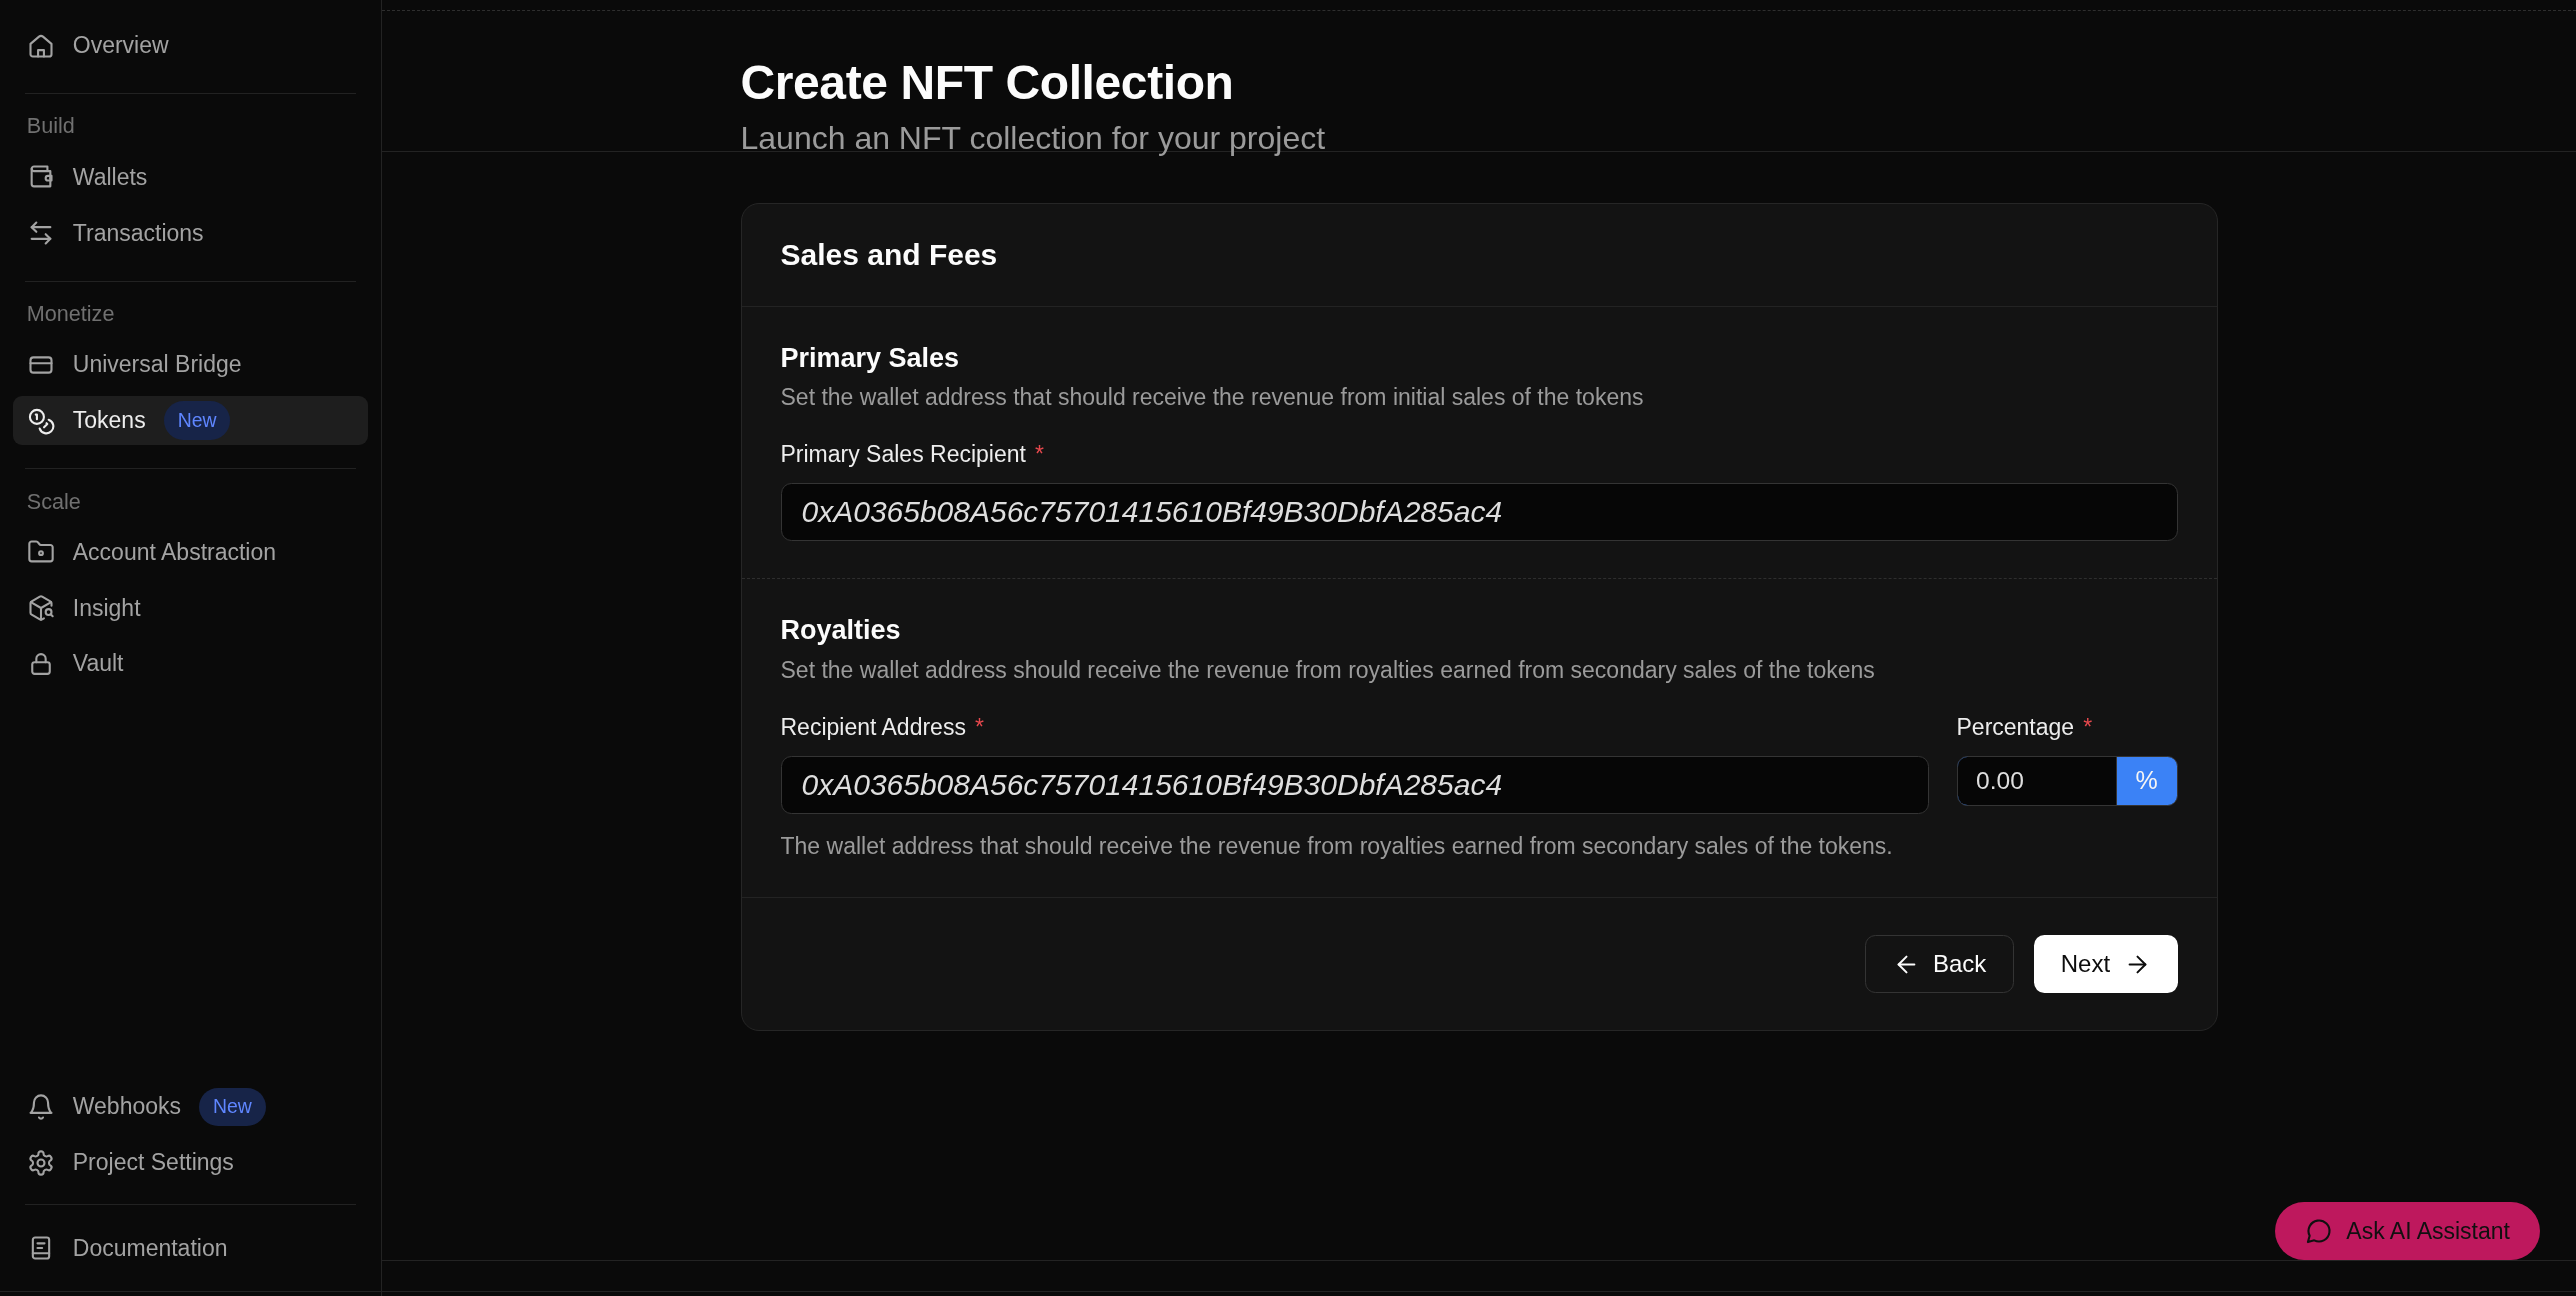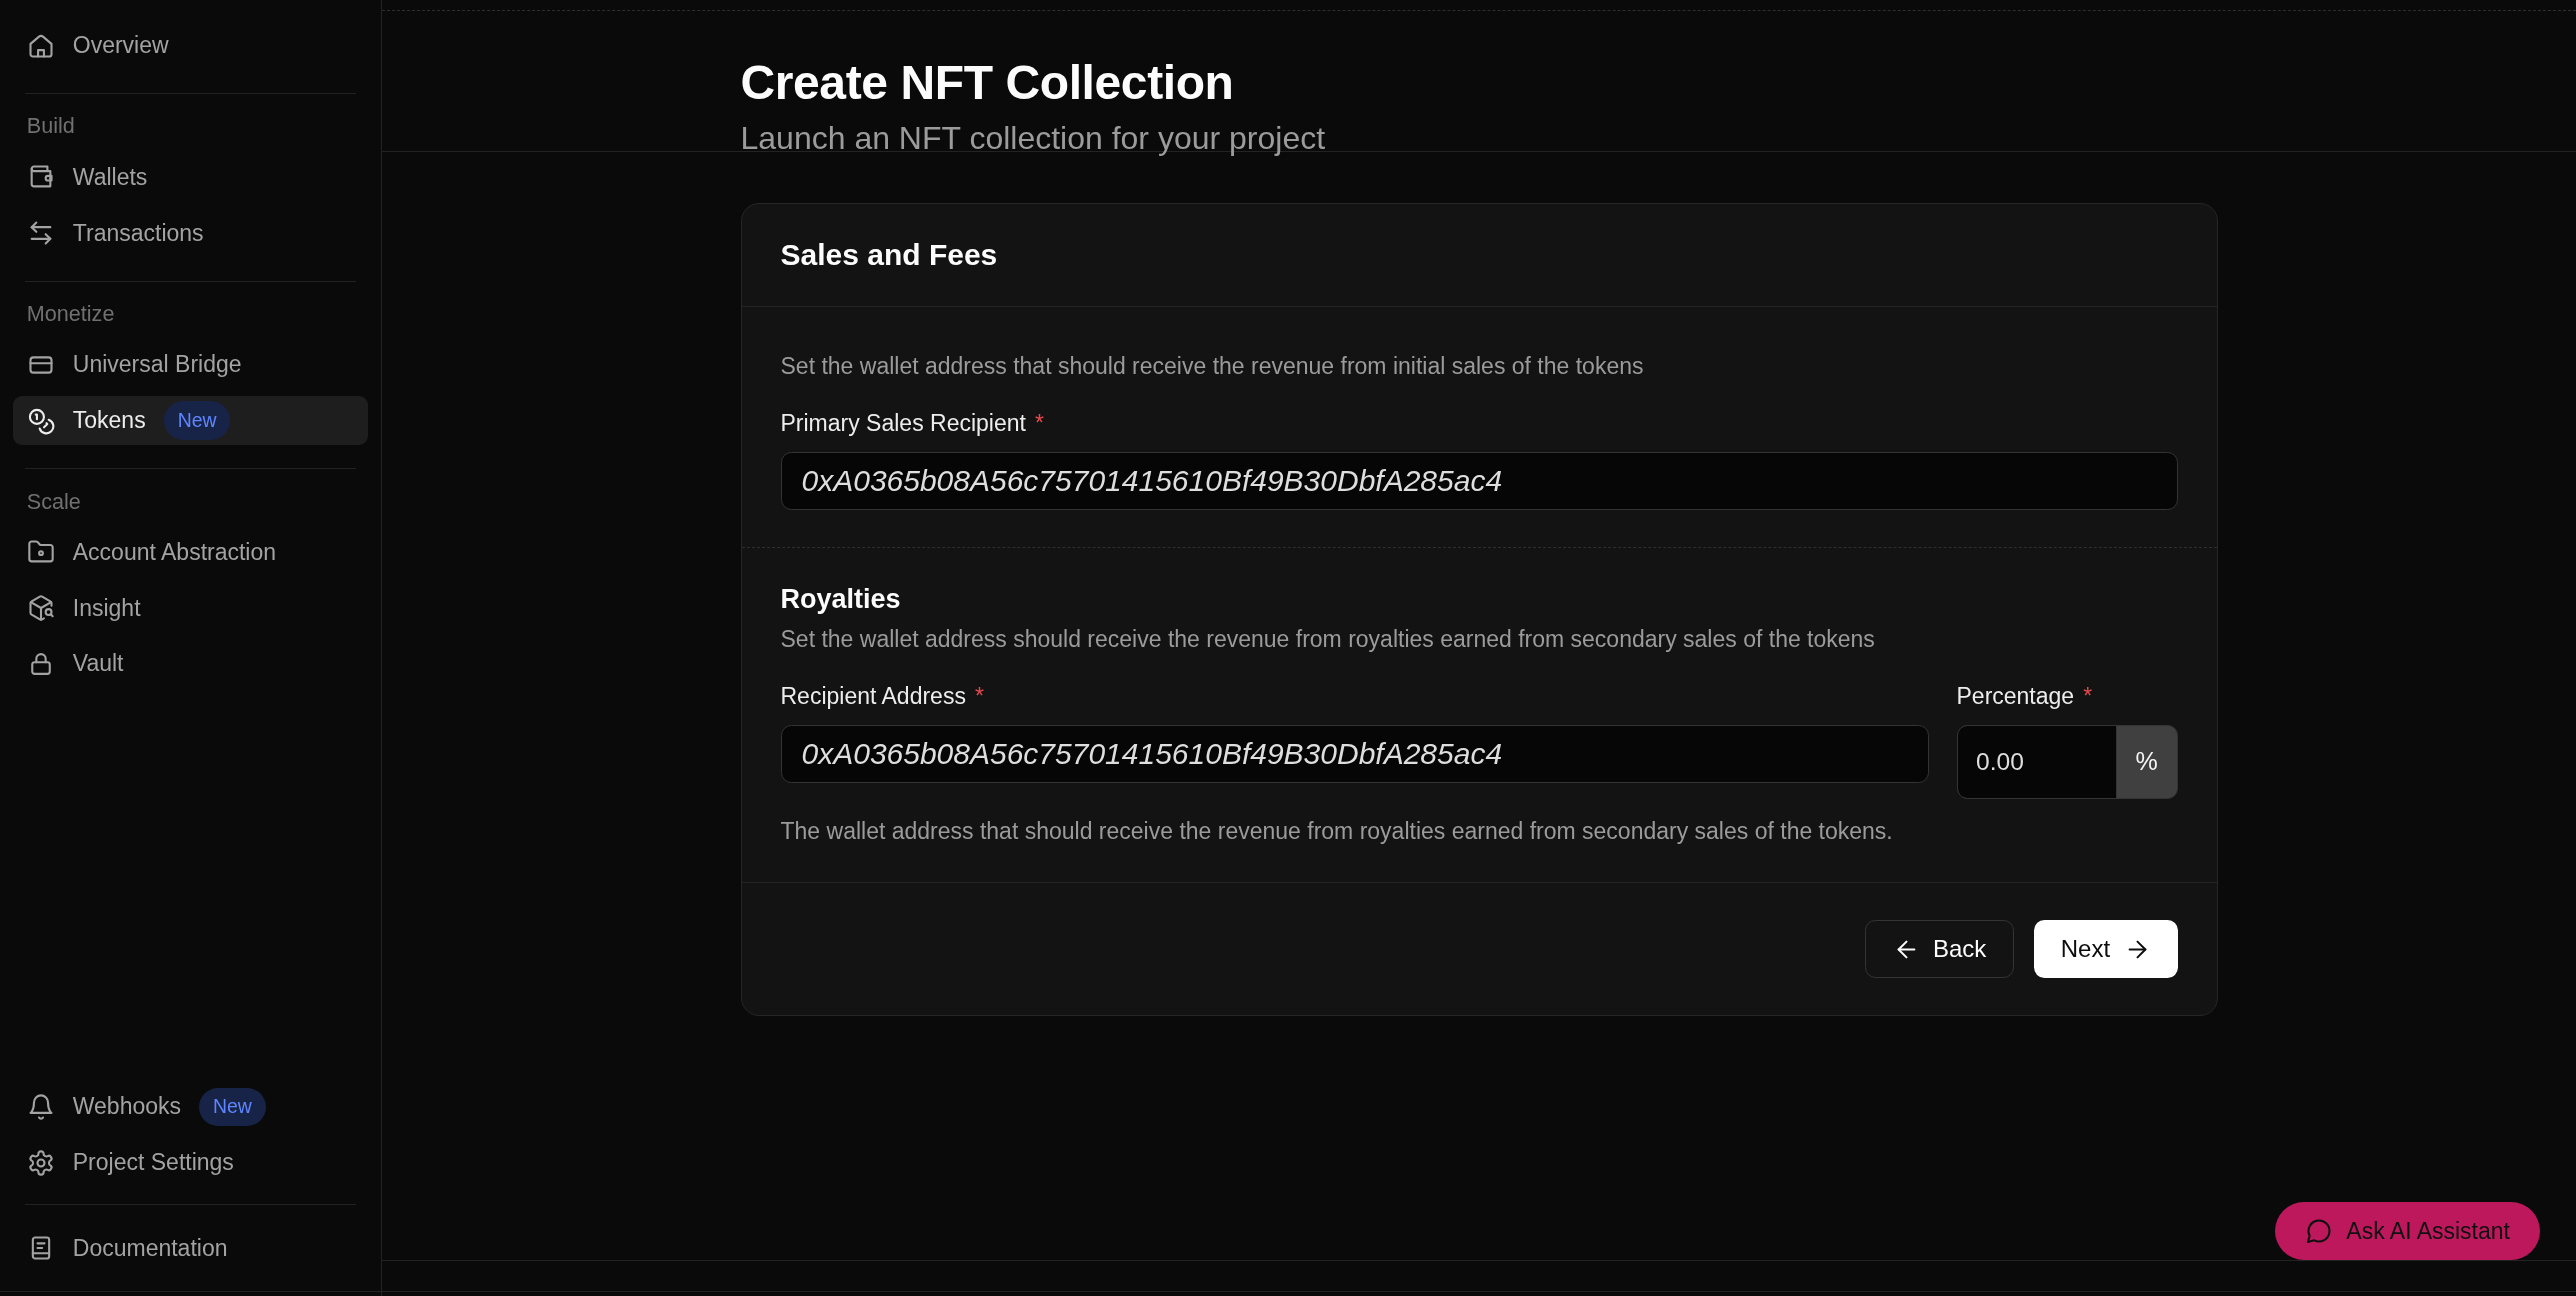--- a/index.html
+++ b/index.html
@@ -69,23 +69,23 @@
     color:#dedede; font-size:30px; padding:0 20px;
     font-family:"Liberation Sans", sans-serif; outline:none;font-style:italic;
   }
   .divider-dashed { border-top:1.5px dashed #2e2e2e; }
   .divider-solid { border-top:1.5px solid #232323; }
 
   .royalty-row { display:flex; gap:28px; }
   .royalty-col-address { flex:1; }
   .royalty-col-pct { width:221px; flex:none; }
   .pct-group {
-    margin-top:15px; height:74px; display:flex;
+    margin-top:15px; height:50px; display:flex;
     border:1.5px solid #343434; border-radius:10.4px; overflow:hidden;
-    background:#404040;
+    background:#3b82f6;
   }
   .pct-input {
     flex:1; min-width:0; background:#060606; border:none; outline:none;
     border-right:1.5px solid #343434;
     color:#dedede; font-size:24.6px; padding:0 18.6px;
     font-family:"Liberation Sans", sans-serif;
   }
   .pct-suffix { width:60px; display:flex; align-items:center; justify-content:center; font-size:25px; color:#f5f5f5; }
   .helper-text { font-size:23px; color:#9b9b9b; margin-top:19.4px; }
 
@@ -256,20 +256,21 @@
 
   <div class="content">
     <div class="container">
       <section class="card">
 
         <div class="card-header">
           <div class="card-title">Sales and Fees</div>
         </div>
 
         <div class="section">
+          <h3 class="section-heading">Primary Sales</h3>
           <p class="section-desc">Set the wallet address that should receive the revenue from initial sales of the tokens</p>
           <div class="field-label">
             <span>Primary Sales Recipient</span>
             <span class="req">*</span>
           </div>
           <input class="text-input" type="text" value="0xA0365b08A56c75701415610Bf49B30DbfA285ac4" style="">
         </div>
 
         <div class="divider-dashed"></div>
 

